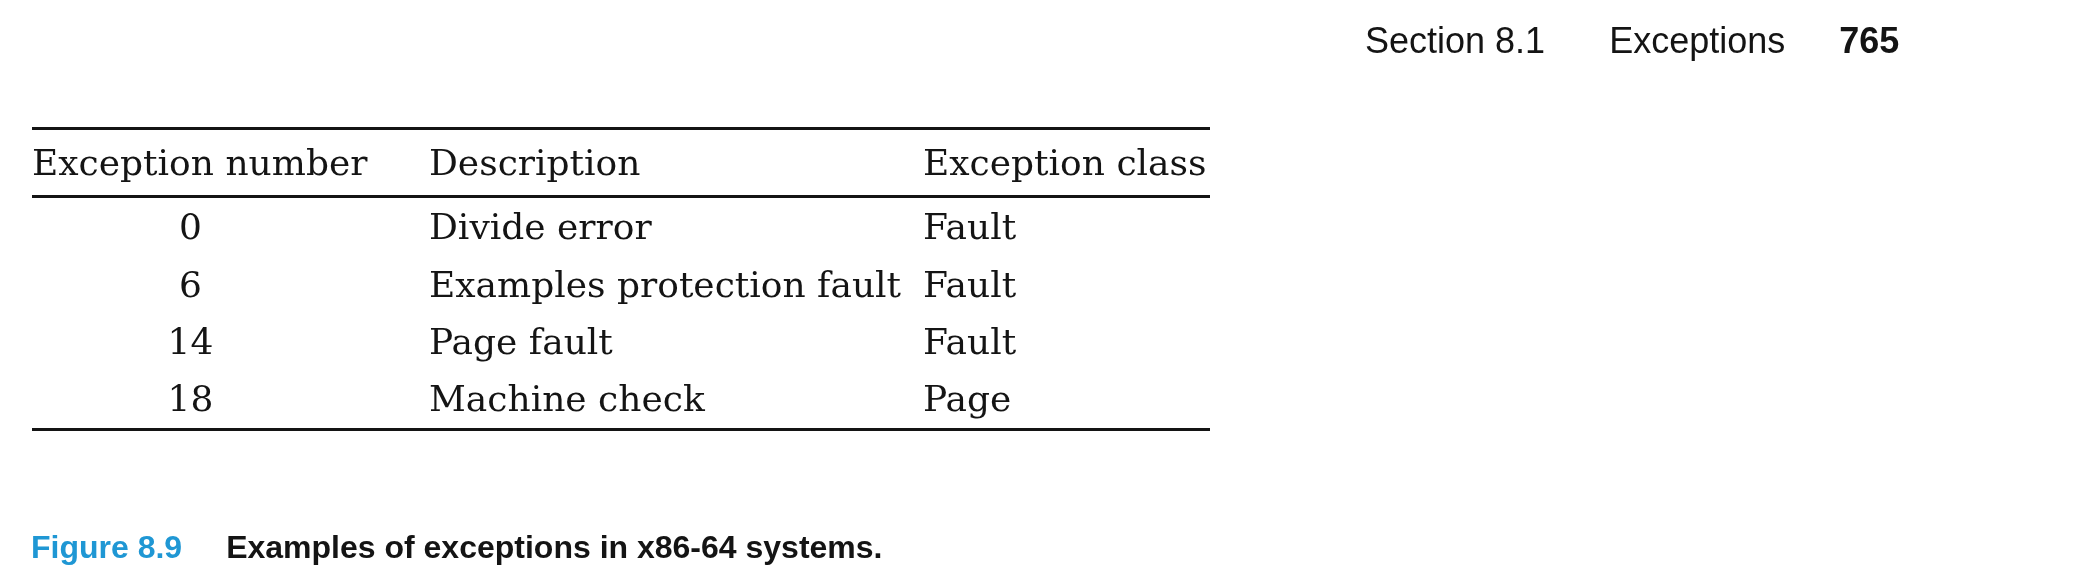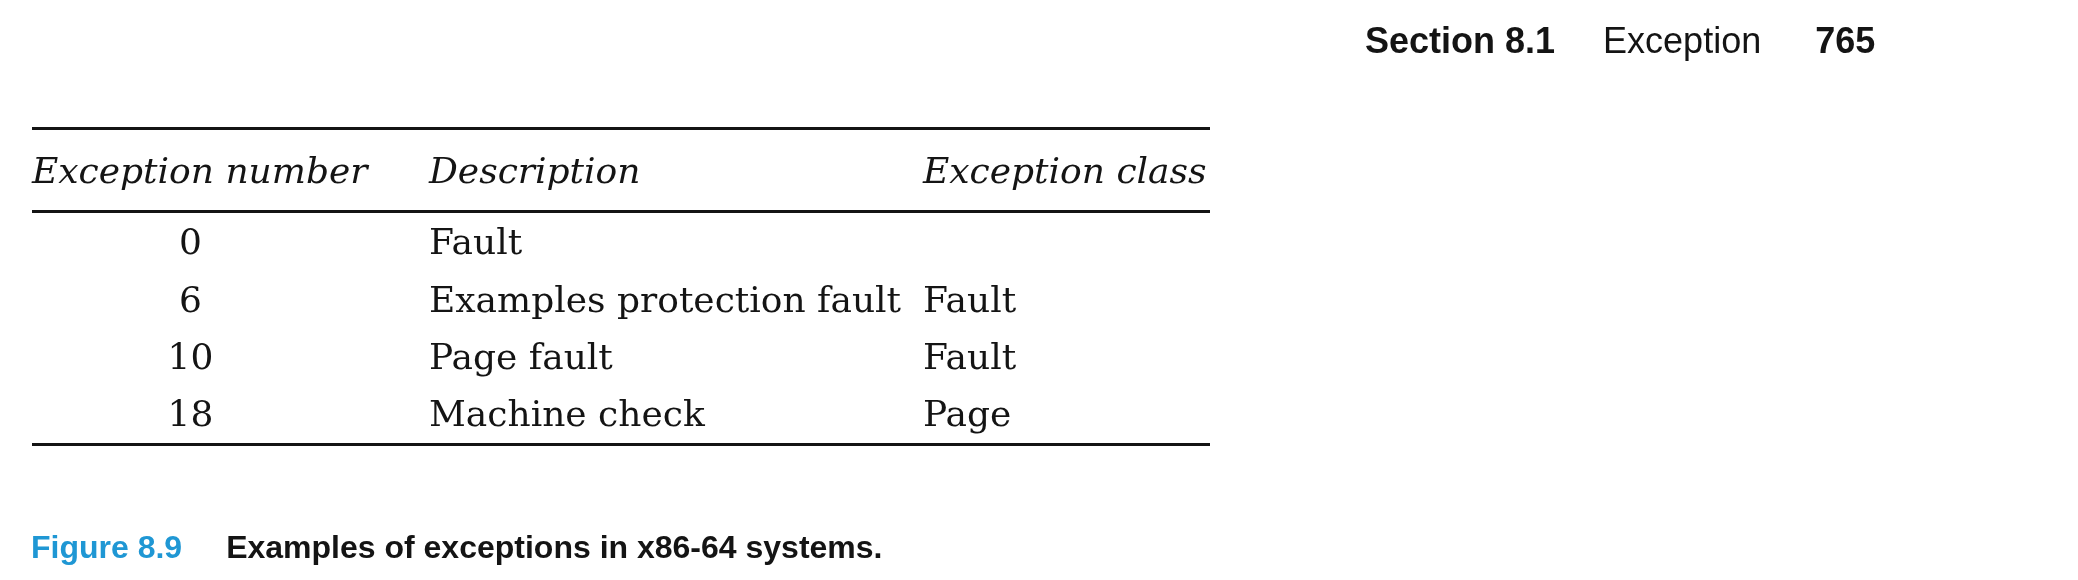--- a/index.html
+++ b/index.html
@@ -20,21 +20,21 @@
   .running-head {
     position: absolute;
     left: 1365px;
     top: 22px;
     font-family: "Liberation Sans", sans-serif;
     font-size: 36px;
     line-height: 38px;
     white-space: nowrap;
     color: var(--ink, #141414);
   }
-  .running-head .rh-section { margin-right: 48px; font-weight: bold; }
+  .running-head .rh-section { margin-right: 64px; }
   .running-head .rh-title   { margin-right: 54px; }
   .running-head .rh-page    { font-weight: bold; }
 
   
   .fig-table {
     position: absolute;
     left: 32px;
     top: 127px;
     width: 1178px;
     font-family: "DejaVu Serif", "Liberation Serif", serif;
@@ -43,21 +43,21 @@
   }
   .rule {
     height: 3px;
     background: var(--ink, #141414);
   }
   .trow {
     display: grid;
     grid-template-columns: 397px 494px 287px;
     align-items: center;
   }
-  .thead-row { height: 80px; font-style: italic; }
+  .thead-row { height: 65px; }
   .tbody .trow { height: 57.4px; }
   .cell { white-space: nowrap; }
   
   .tbody .col-num {
     text-align: center;
     padding-right: 80px;
   }
   .thead-row .col-num { text-align: left; padding-right: 0; }
 
   
@@ -78,46 +78,47 @@
   .cap-text {
     color: var(--ink, #141414);
   }
 </style>
 </head>
 <body style="background: rgb(255, 255, 255);">
 
 <div class="page">
 
   <div class="running-head">
-    <span class="rh-section">Section 8.1</span><span class="rh-title">Exception</span><span class="rh-page">765</span>
+    <span class="rh-section">Section 8.1</span><span class="rh-title">Exceptions</span><span class="rh-page">765</span>
   </div>
 
   <div class="fig-table">
     <div class="rule"></div>
 
     <div class="trow thead-row">
       <div class="cell col-num">Exception number</div>
       <div class="cell">Description</div>
       <div class="cell">Exception class</div>
     </div>
 
     <div class="rule"></div>
 
     <div class="tbody">
       <div class="trow">
         <div class="cell col-num">0</div>
+        <div class="cell">Divide error</div>
         <div class="cell">Fault</div>
       </div>
       <div class="trow">
         <div class="cell col-num">6</div>
         <div class="cell">Examples protection fault</div>
         <div class="cell">Fault</div>
       </div>
       <div class="trow">
-        <div class="cell col-num">10</div>
+        <div class="cell col-num">14</div>
         <div class="cell">Page fault</div>
         <div class="cell">Fault</div>
       </div>
       <div class="trow">
         <div class="cell col-num">18</div>
         <div class="cell">Machine check</div>
         <div class="cell">Page</div>
       </div>
     </div>
 

